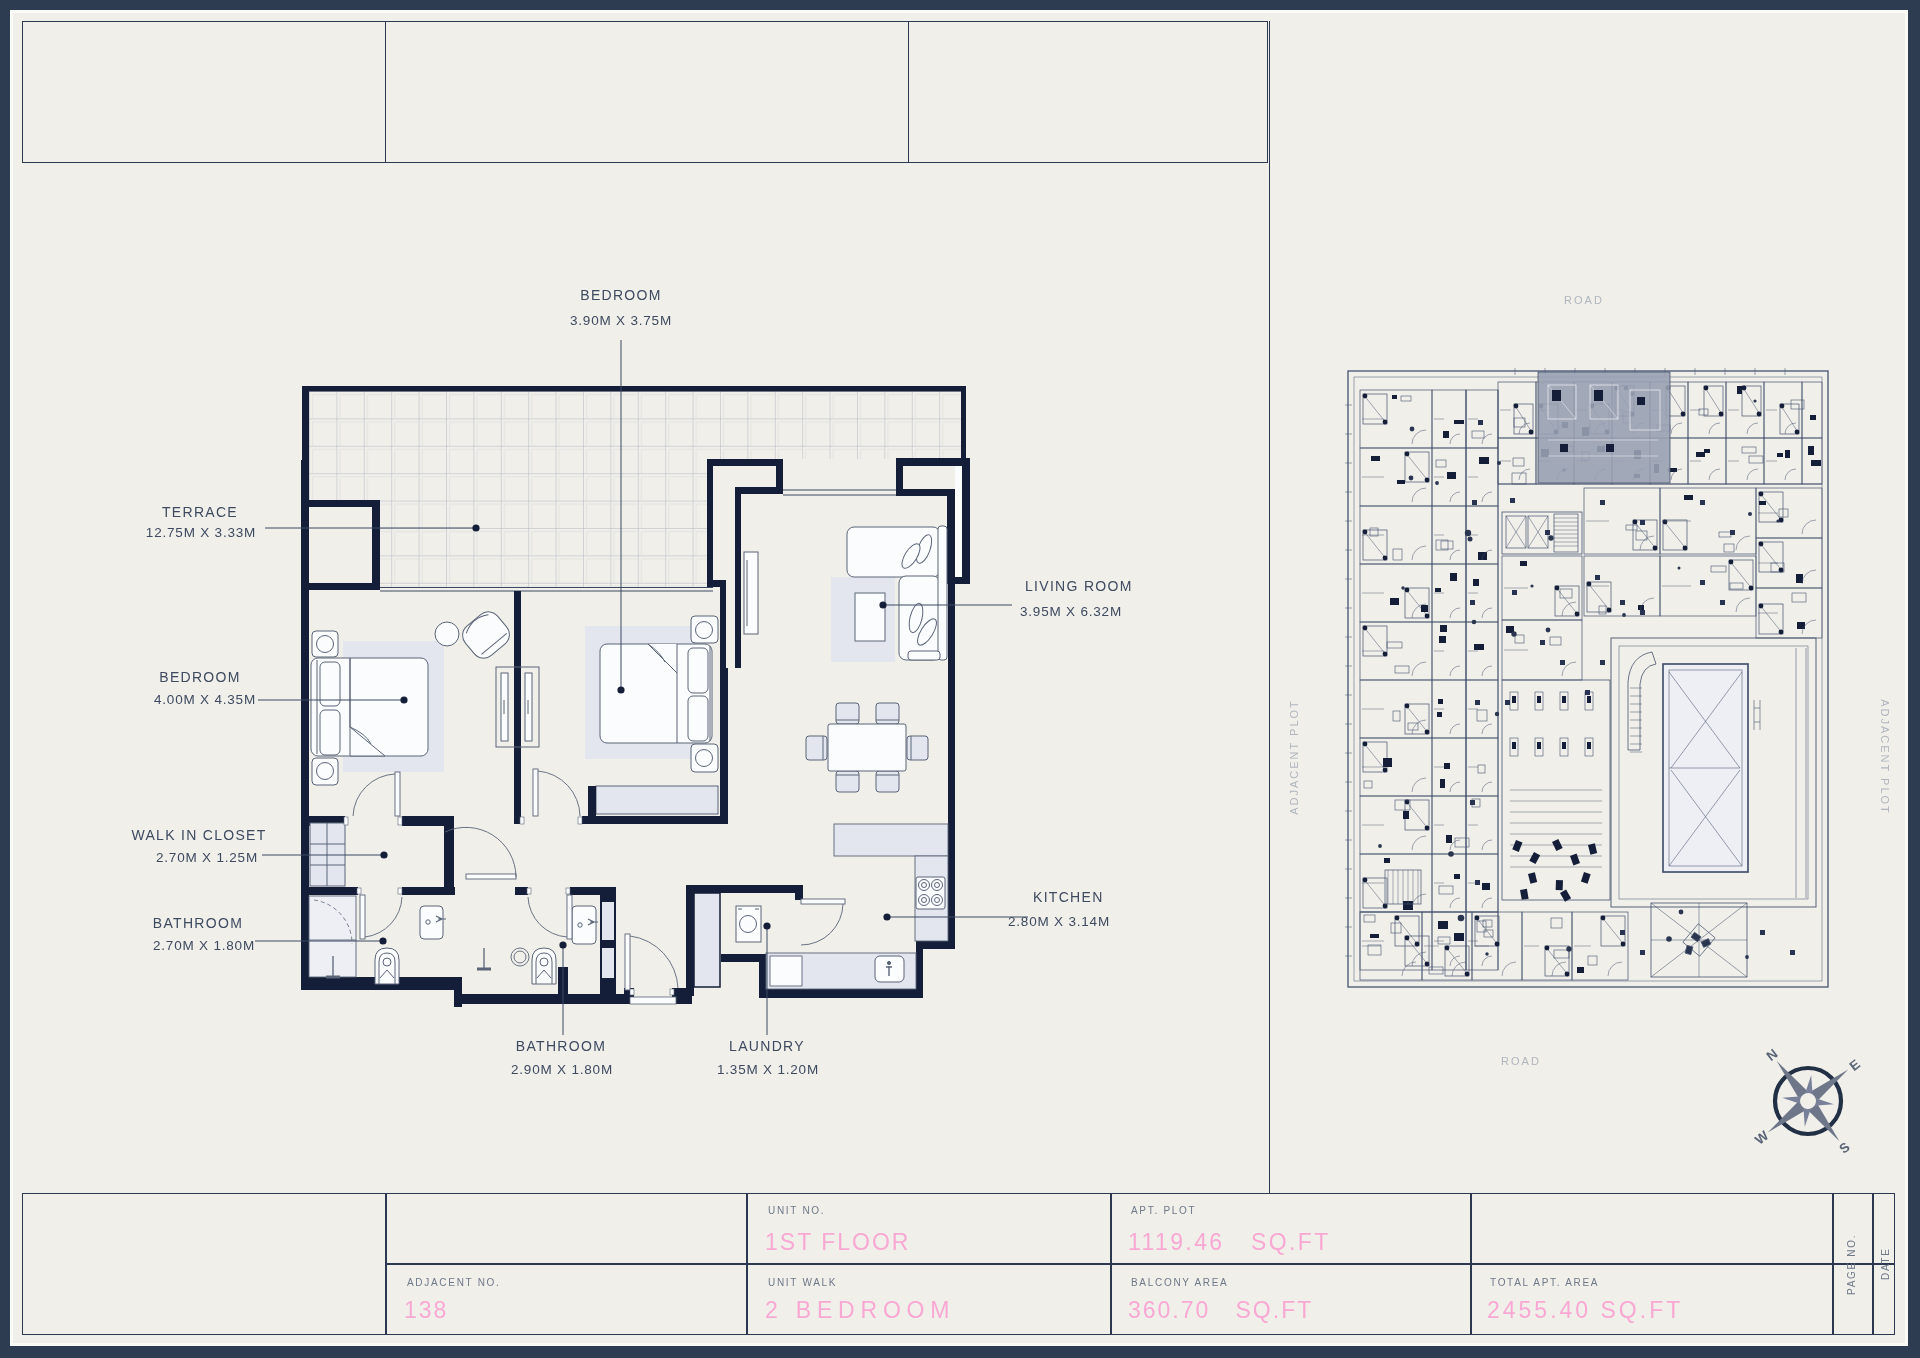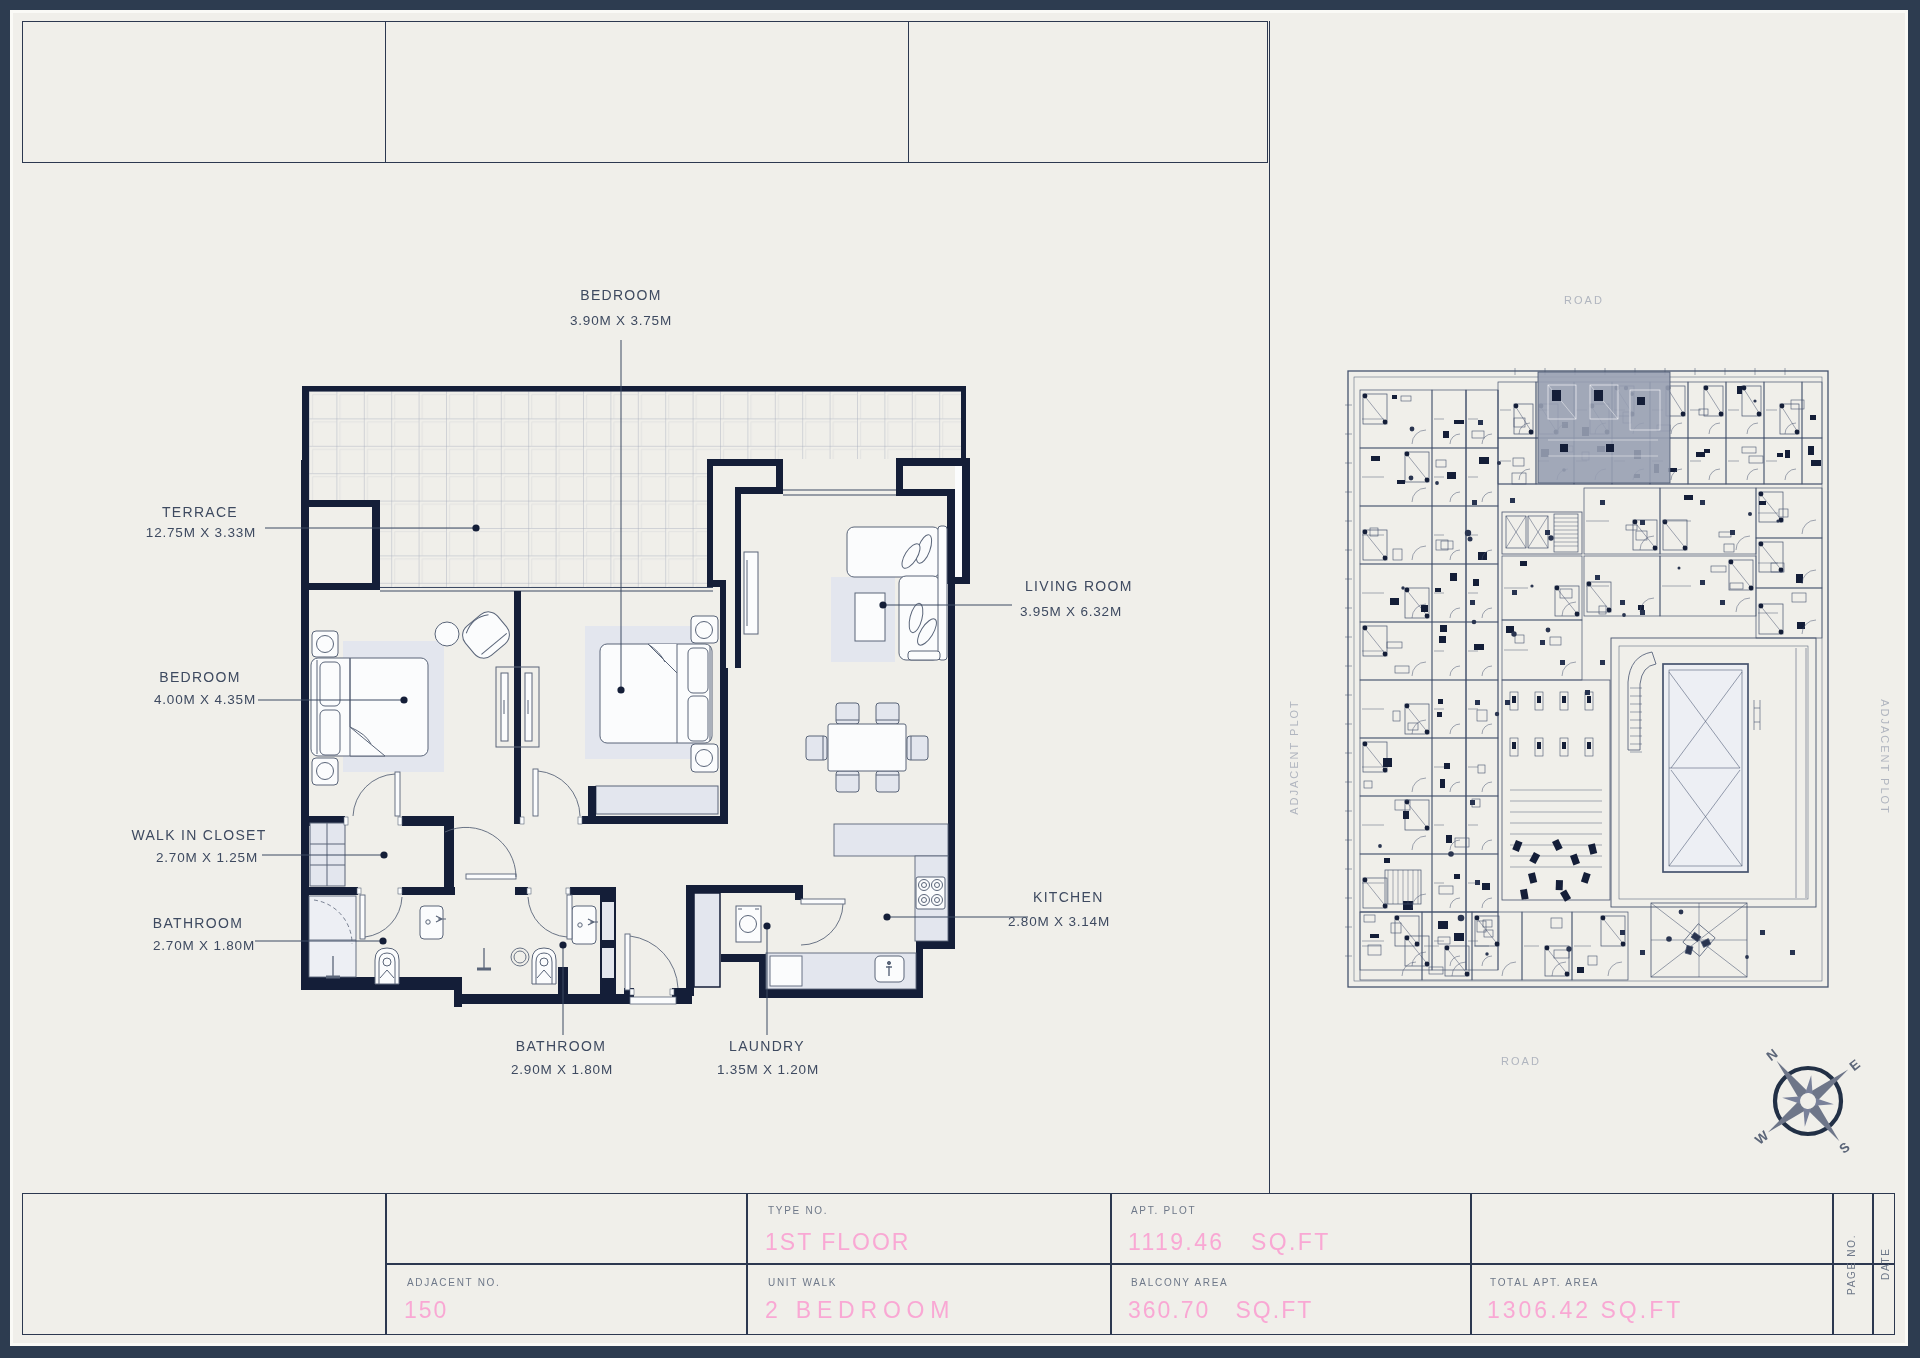--- a/index.html
+++ b/index.html
@@ -28,43 +28,43 @@
 <div class="abs" style="left:746px;top:1193px;width:1.5px;height:142px;background:#2c3850;"></div>
 
 <div class="abs" style="left:1110px;top:1193px;width:1.5px;height:142px;background:#2c3850;"></div>
 
 <div class="abs" style="left:1470px;top:1193px;width:1.5px;height:142px;background:#2c3850;"></div>
 
 <div class="abs" style="left:1832px;top:1193px;width:1.5px;height:142px;background:#2c3850;"></div>
 
 <div class="abs" style="left:1872px;top:1193px;width:1.5px;height:142px;background:#2c3850;"></div>
 
-<div class="abs celllabel" style="left:768px;top:1205px;">TYPE NO.</div>
+<div class="abs celllabel" style="left:768px;top:1205px;">UNIT NO.</div>
 
 <div class="abs cellvalue" style="left:765px;top:1229px;">1ST FLOOR</div>
 
 <div class="abs celllabel" style="left:1131px;top:1205px;">APT. PLOT</div>
 
 <div class="abs cellvalue" style="left:1128px;top:1229px;letter-spacing:2.4px;">1119.46&nbsp;&nbsp;&nbsp;SQ.FT</div>
 
 <div class="abs celllabel" style="left:407px;top:1277px;">ADJACENT NO.</div>
 
-<div class="abs cellvalue" style="left:404px;top:1297px;">150</div>
+<div class="abs cellvalue" style="left:404px;top:1297px;">138</div>
 
 <div class="abs celllabel" style="left:768px;top:1277px;">UNIT WALK</div>
 
 <div class="abs cellvalue" style="left:765px;top:1297px;letter-spacing:5.8px;text-align:center;">2 BEDROOM</div>
 
 <div class="abs celllabel" style="left:1131px;top:1277px;">BALCONY AREA</div>
 
 <div class="abs cellvalue" style="left:1128px;top:1297px;">360.70&nbsp;&nbsp;&nbsp;SQ.FT</div>
 
 <div class="abs celllabel" style="left:1490px;top:1277px;">TOTAL APT. AREA</div>
 
-<div class="abs cellvalue" style="left:1487px;top:1297px;letter-spacing:3px;">1306.42 SQ.FT</div>
+<div class="abs cellvalue" style="left:1487px;top:1297px;letter-spacing:3px;">2455.40 SQ.FT</div>
 
 <div class="abs celllabel" style="left:1846px;top:1295px;transform:rotate(-90deg);transform-origin:0 0;white-space:nowrap;">PAGE NO.</div>
 
 <div class="abs celllabel" style="left:1880px;top:1280px;transform:rotate(-90deg);transform-origin:0 0;white-space:nowrap;">DATE</div>
 <svg class="abs" style="left:0;top:0" width="1920" height="1358" viewBox="0 0 1920 1358">
 <defs>
 <pattern id="grid" width="27.4" height="27.4" patternUnits="userSpaceOnUse" x="309" y="391">
 <path d="M27.4,0 L0,0 0,27.4" fill="none" stroke="#a6adbc" stroke-width="0.85"></path>
 <path d="M27.4,3.6 L3.6,3.6 3.6,27.4" fill="none" stroke="#a6adbc" stroke-width="0.35" opacity="0.55"></path>
 </pattern>

